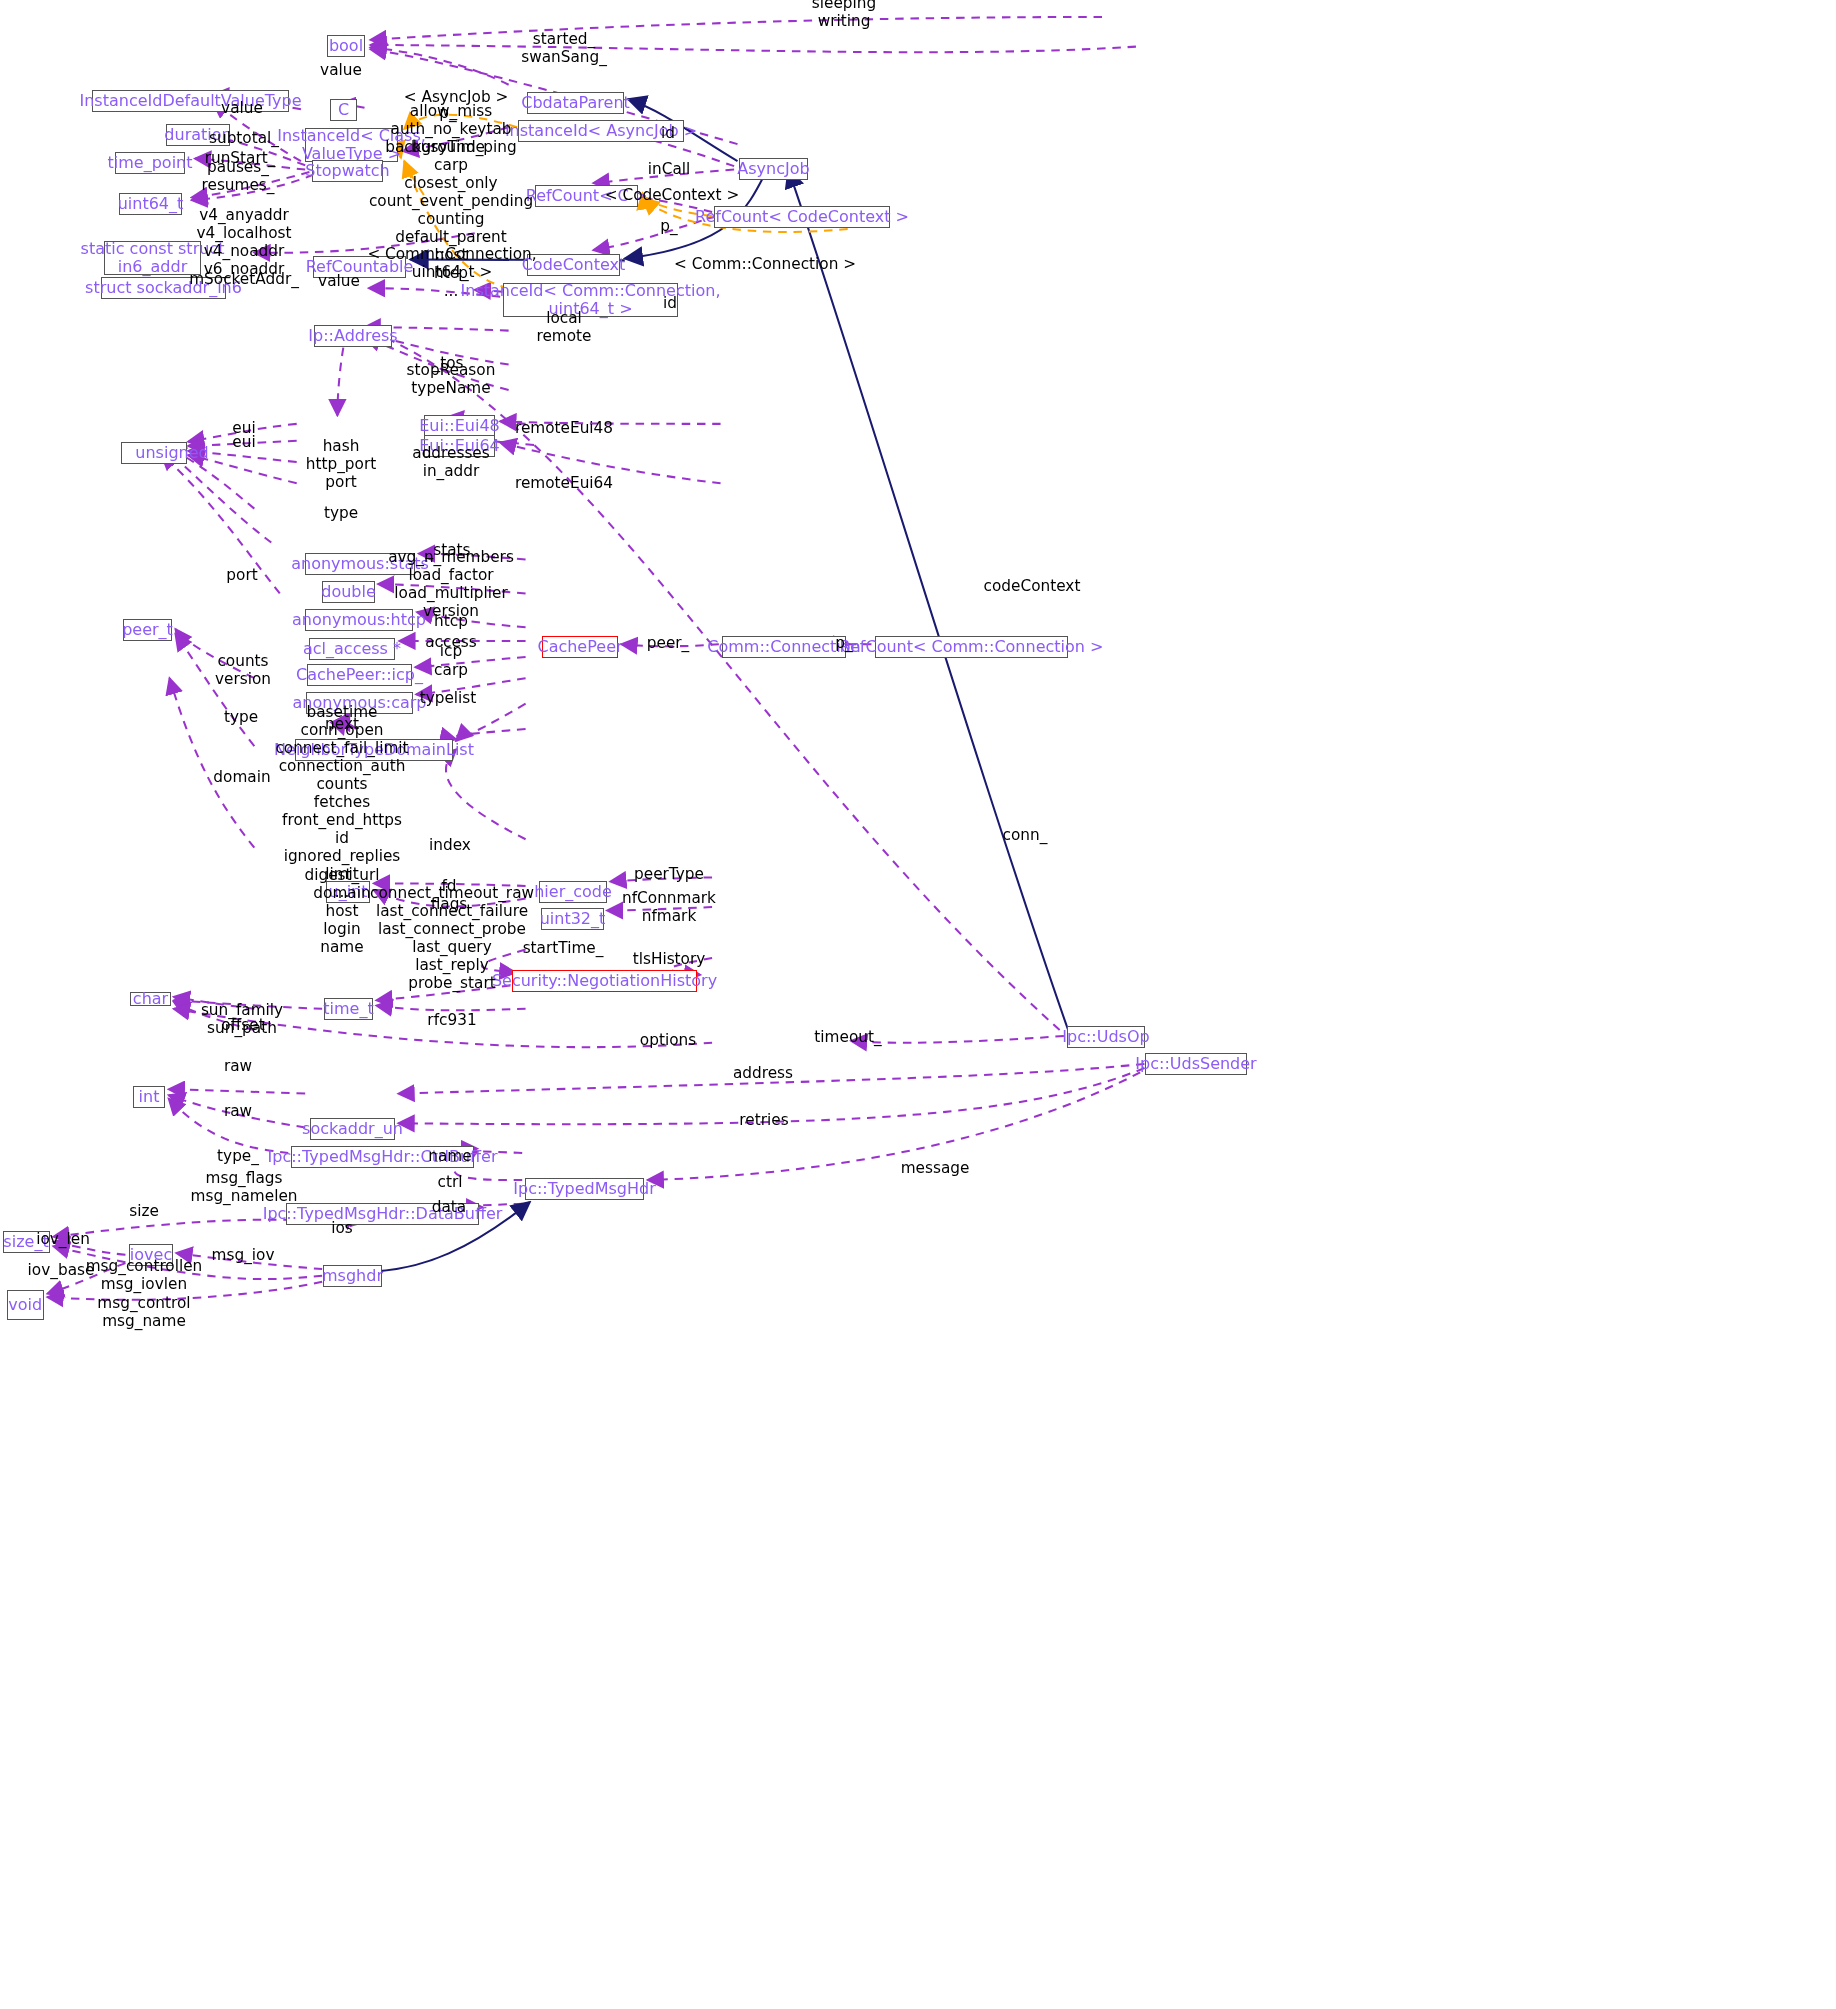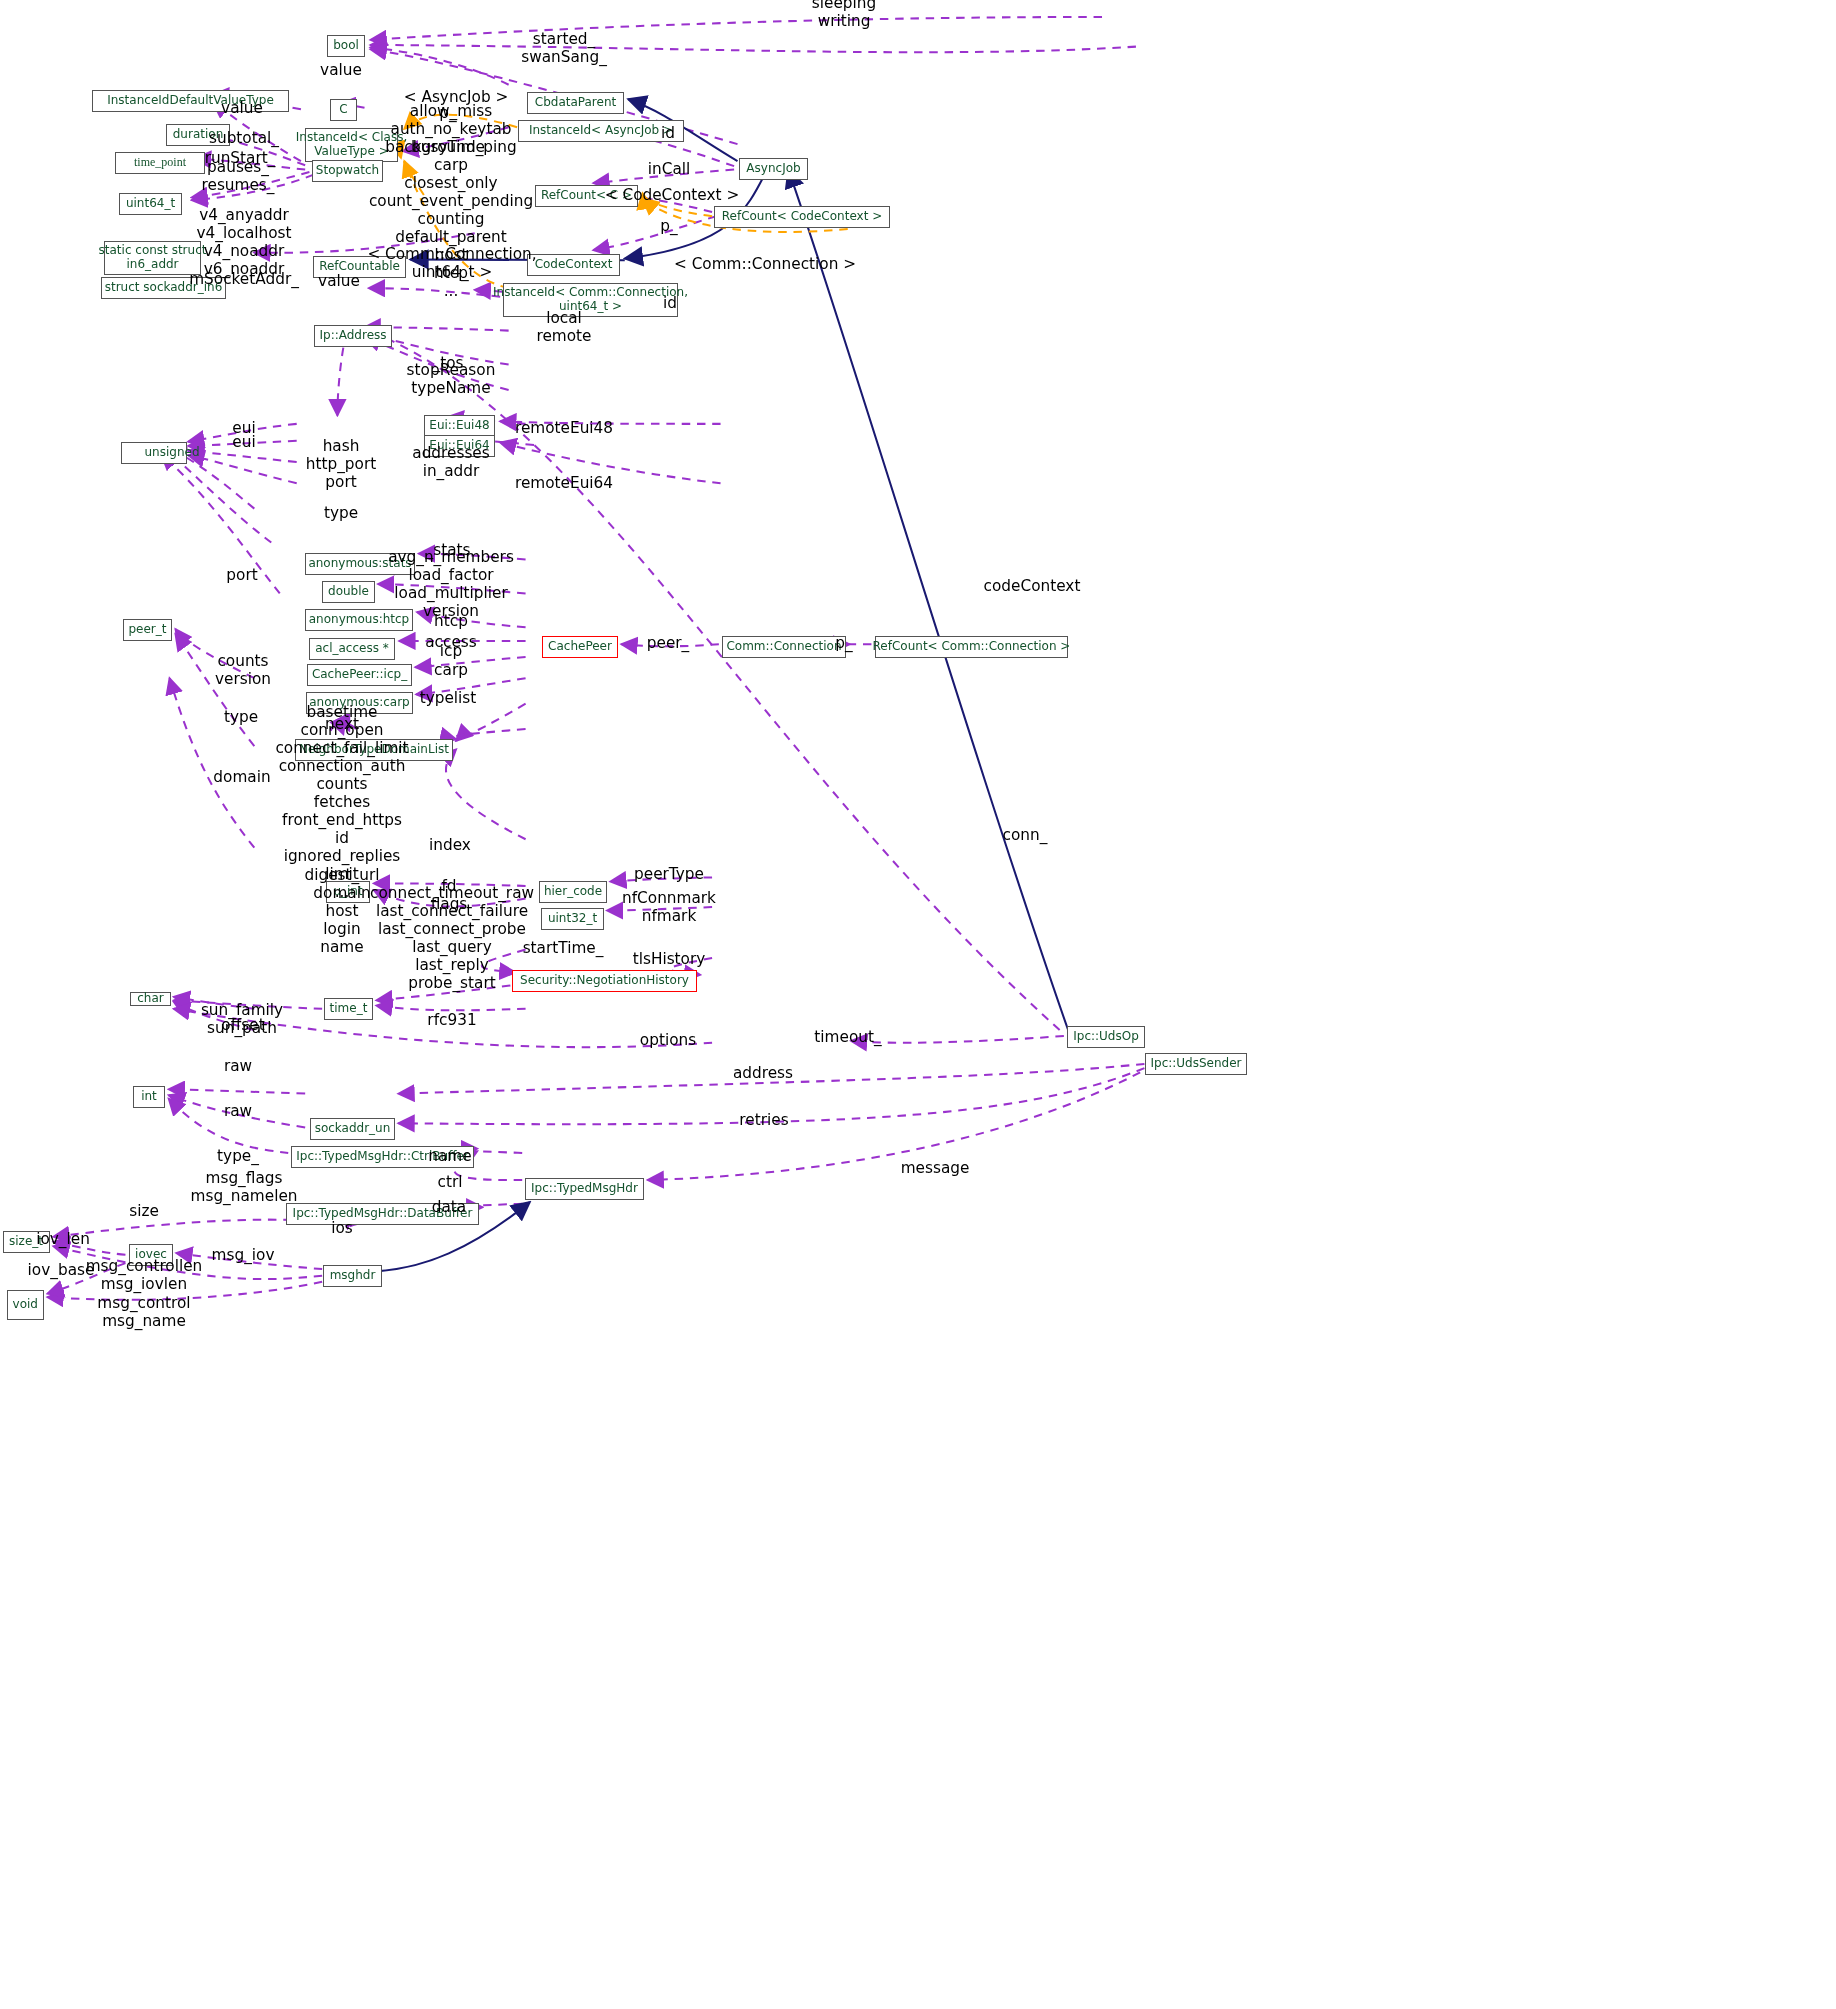--- a/index.html
+++ b/index.html
@@ -1,21 +1,21 @@
 <!DOCTYPE html>
 <html style="font-size:13.6px"><head>
 <meta charset="utf-8">
 <style>
   html,body{margin:0;padding:0;background:#ffffff;}
   #canvas{position:relative;width:1837px;height:2010px;background:#fff;
           font-family:"DejaVu Sans","Liberation Sans",sans-serif;overflow:hidden;}
   svg.edges{position:absolute;left:0;top:0;width:1837px;height:2010px;pointer-events:none;}
   .node{position:absolute;box-sizing:border-box;border:1.7px solid #545454;background:#ffffff;
-        color:#14532d;text-align:center;line-height:1.15;display:flex;align-items:center;
-        justify-content:center;font-size:12px;white-space:pre;}
+        color:#8b5cf6;text-align:center;line-height:1.15;display:flex;align-items:center;
+        justify-content:center;font-size:16px;white-space:pre;}
   .node.hl{border:1.7px solid #ff0000;}
   .elabel{position:absolute;font-size:15.3px;color:#000;text-align:center;line-height:1.18;
           white-space:pre;transform:translate(-50%,-50%);}
 </style>
 </head>
 <body>
 
 <div id="canvas">
 
 <svg class="edges" viewBox="0 0 2167 2371" preserveAspectRatio="none">
@@ -129,21 +129,21 @@
 </svg>
 
 <div class="node" style="left: 327px; top: 35px; width: 38px; height: 22px;">bool</div>
     <div class="node" style="left: 92px; top: 90px; width: 197px; height: 22px;">InstanceIdDefaultValueType</div>
     <div class="node" style="left: 330px; top: 99px; width: 27px; height: 22px;">C</div>
     <div class="node" style="left: 527px; top: 92px; width: 97px; height: 22px;">CbdataParent</div>
     <div class="node" style="left: 118px; top: 124px; width: 64px; height: 22px; margin-left: 48px;">duration</div>
     <div class="node" style="left: 305px; top: 128px; width: 93px; height: 34px;">InstanceId&lt; Class,
 ValueType &gt;</div>
     <div class="node" style="left: 518px; top: 120px; width: 166px; height: 22px;">InstanceId&lt; AsyncJob &gt;</div>
-    <div class="node" style="left: 115px; top: 152px; width: 90px; height: 22px; font-family: Liberation Serif, serif;">time_point</div>
+    <div class="node" style="left: 115px; top: 152px; width: 70px; height: 22px;">time_point</div>
     <div class="node" style="left: 312px; top: 160px; width: 71px; height: 22px;">Stopwatch</div>
     <div class="node" style="left: 739px; top: 158px; width: 69px; height: 22px;">AsyncJob</div>
     <div class="node" style="left: 535px; top: 185px; width: 103px; height: 22px;">RefCount&lt; C &gt;</div>
     <div class="node" style="left: 119px; top: 193px; width: 63px; height: 22px;">uint64_t</div>
     <div class="node" style="left: 714px; top: 206px; width: 176px; height: 22px;">RefCount&lt; CodeContext &gt;</div>
     <div class="node" style="left: 104px; top: 241px; width: 97px; height: 34px;">static const struct
 in6_addr</div>
     <div class="node" style="left: 313px; top: 256px; width: 93px; height: 22px;">RefCountable</div>
     <div class="node" style="left: 527px; top: 254px; width: 93px; height: 22px;">CodeContext</div>
     <div class="node" style="left: 101px; top: 277px; width: 125px; height: 22px;">struct sockaddr_in6</div>

